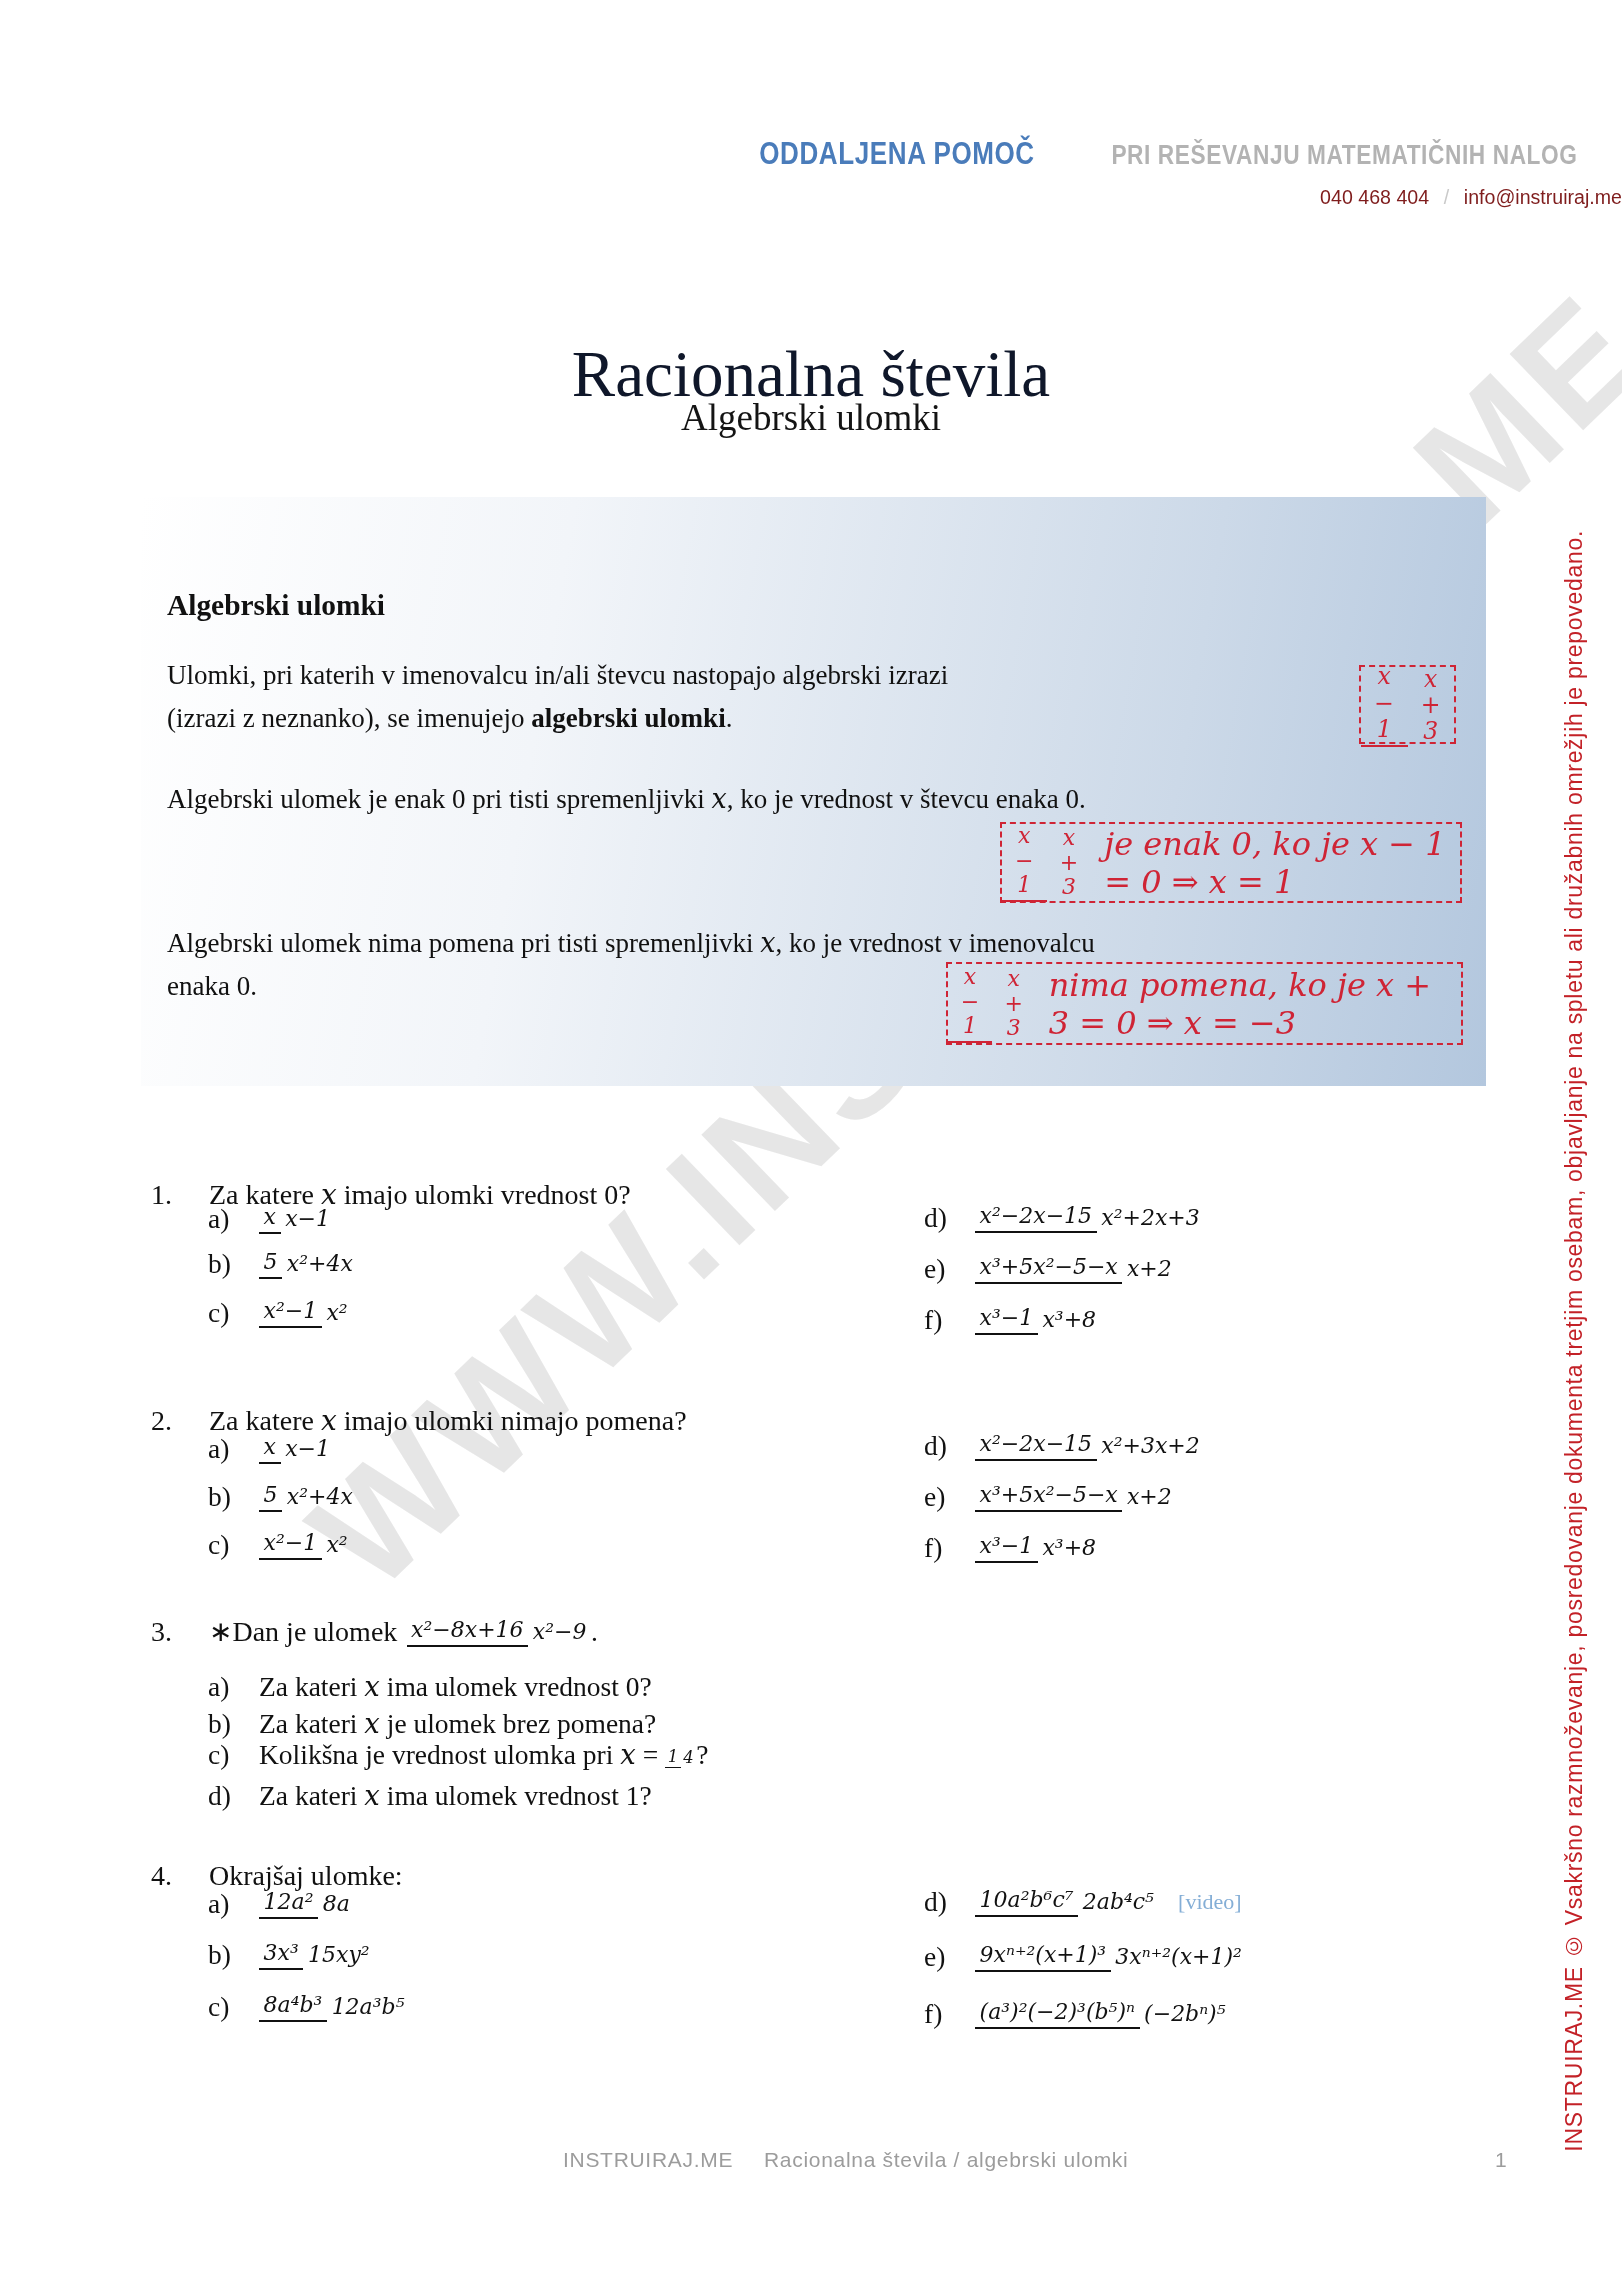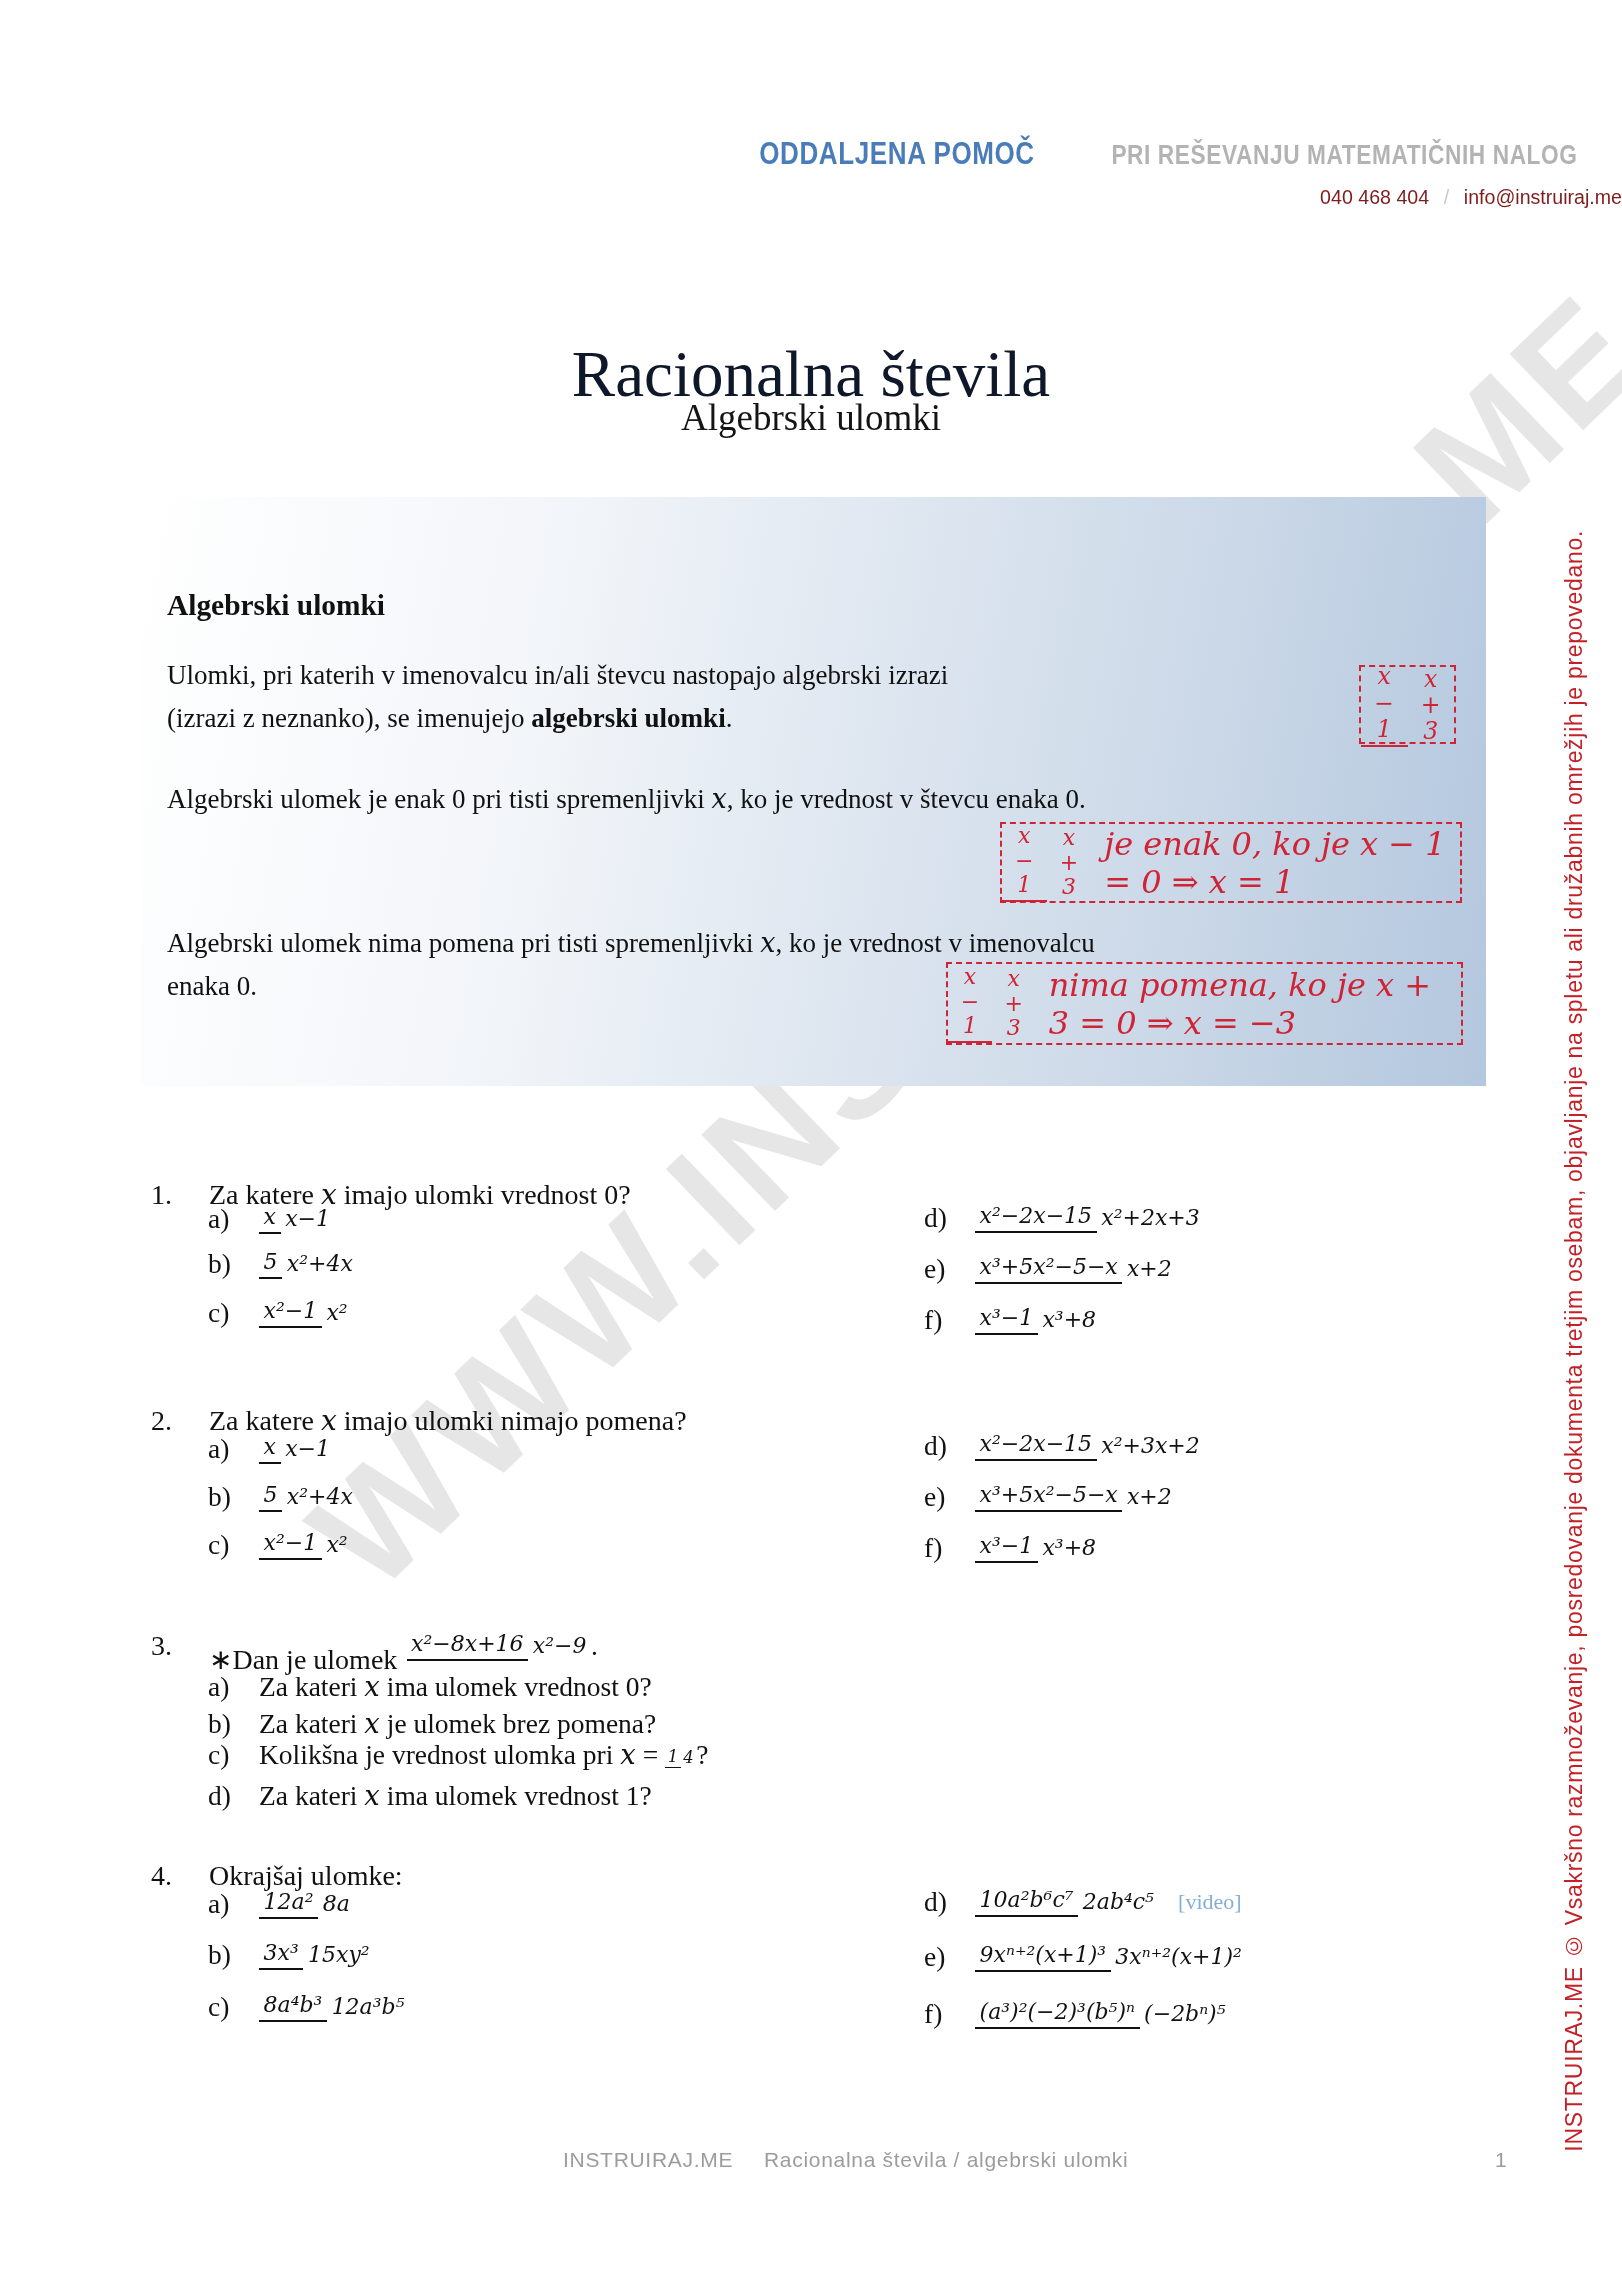--- a/index.html
+++ b/index.html
@@ -234,21 +234,21 @@
   <div class="item-row col-right" style="top:1532px;">
     <span class="ilabel">f)</span>
     <span class="frac">
         <span class="num">x³−1</span>
         <span class="den">x³+8</span>
       </span>
   </div>
 
   <div class="prow" style="left:151px; top:1615px;">
     <span class="pnum">3.</span>
-    <span class="qtext" style="font-size:28px;margin-top:28px;">∗Dan je ulomek </span>
+    <span class="qtext" style="font-size:28px;">∗Dan je ulomek </span>
     <span class="frac" style="margin-left:9.2px;">
         <span class="num">x²−8x+16</span>
         <span class="den">x²−9</span>
       </span>
     <span class="qtext">.</span>
   </div>
 
   <div class="item-row col-left" style="top:1670px;">
     <span class="ilabel">a)</span>
     <span class="qtext"><span>Za kateri </span><span class="mvar">x</span><span> ima ulomek vrednost 0?</span></span>

